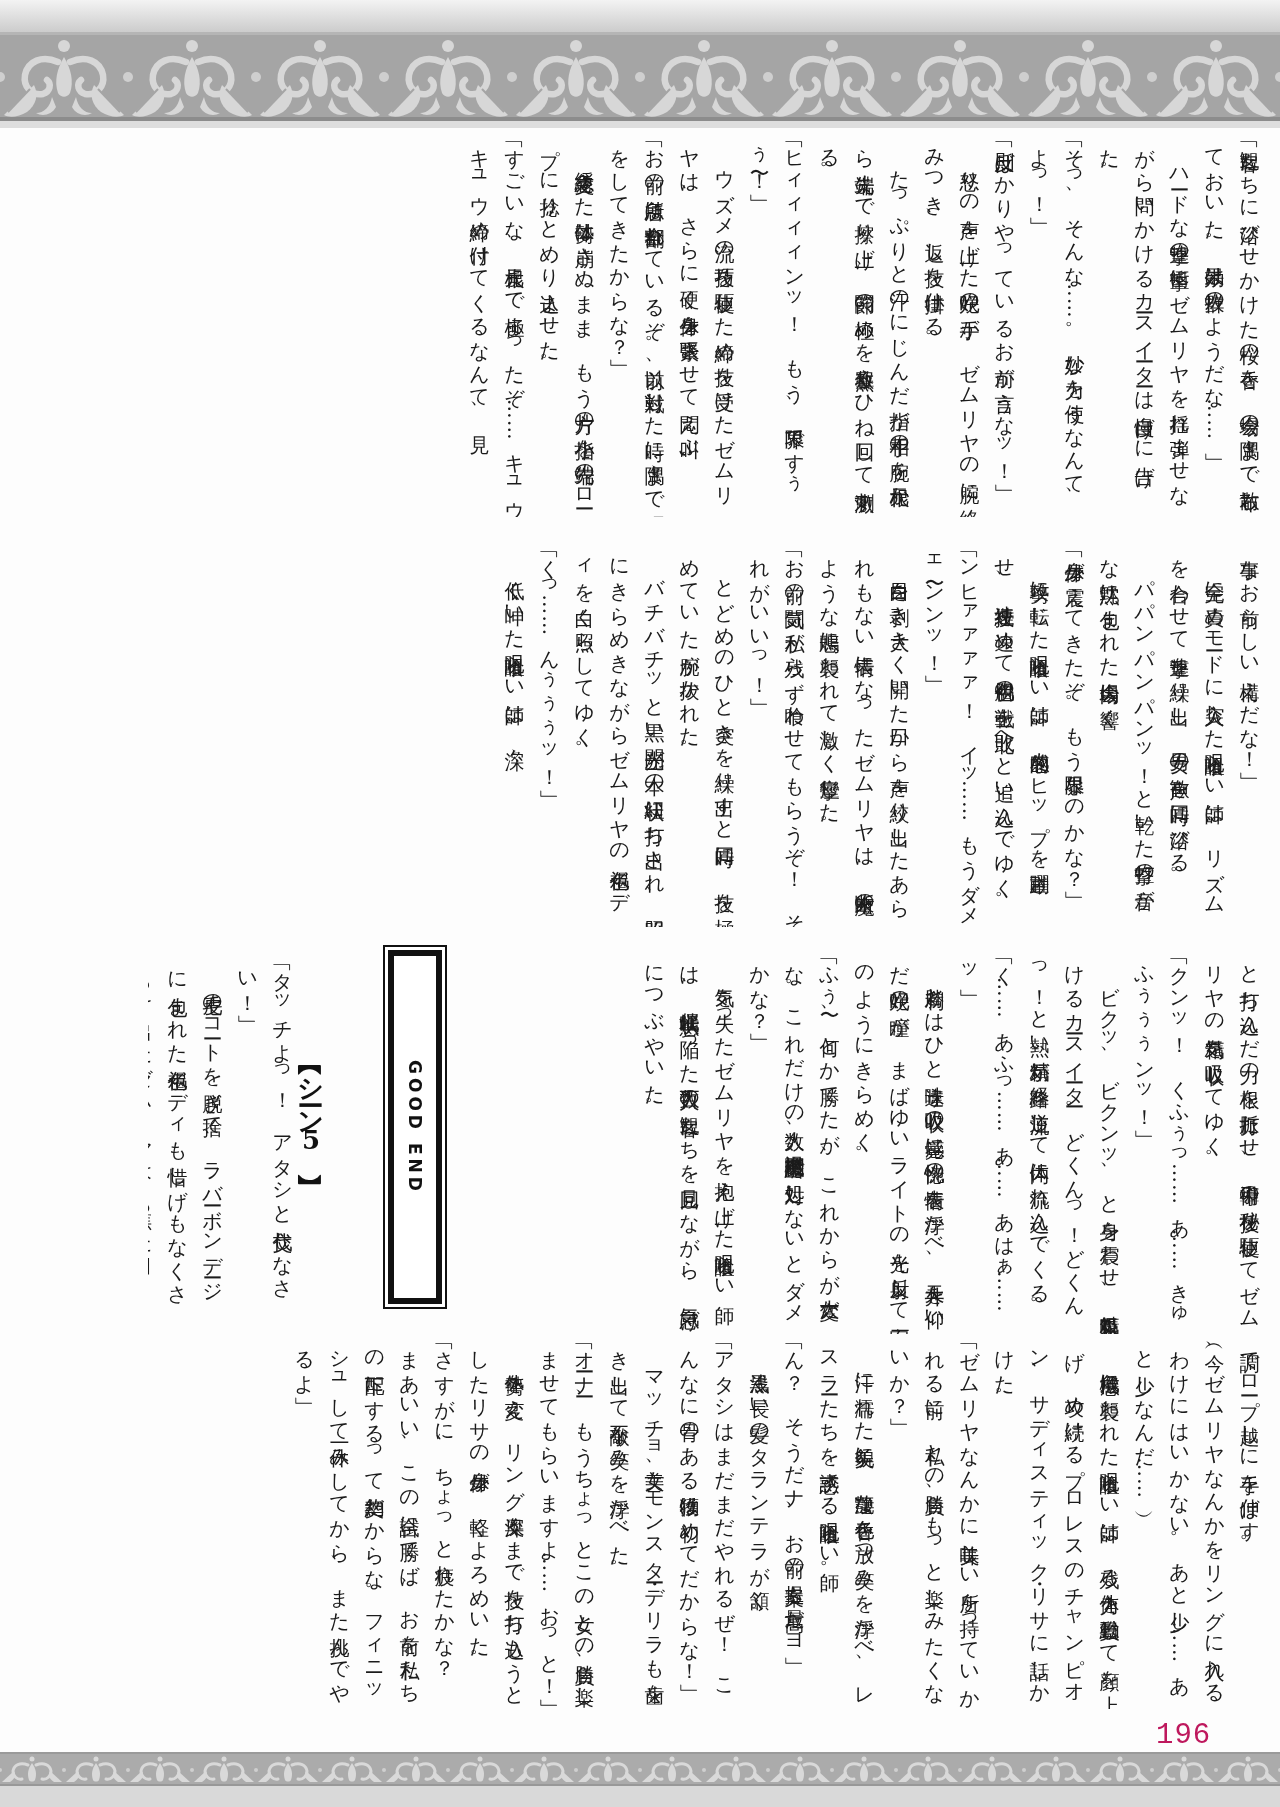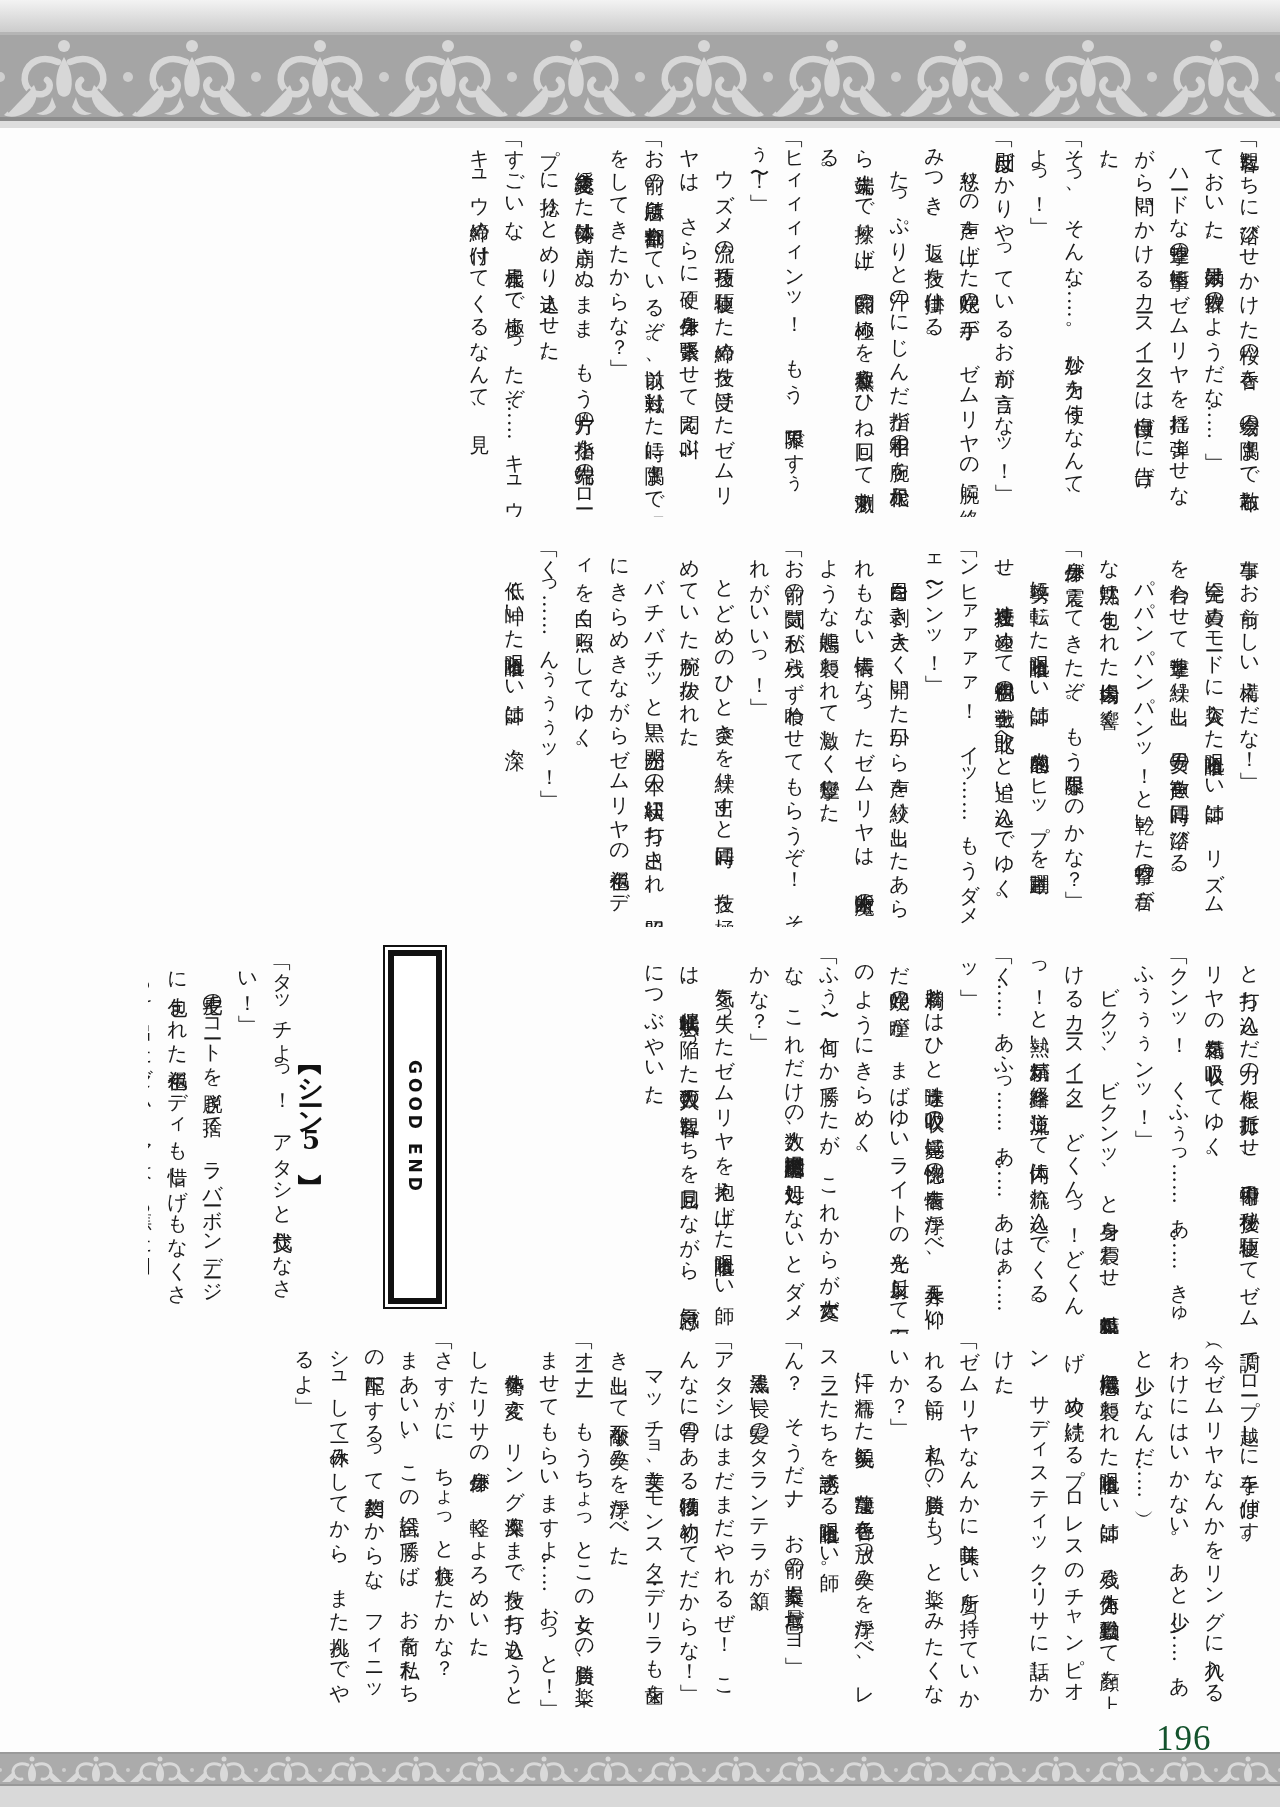--- a/index.html
+++ b/index.html
@@ -42,22 +42,22 @@
     border:6px solid #111;background:#fff;
     display:flex;align-items:center;justify-content:center;
   }
   .goodend-text{
     writing-mode:vertical-rl;-webkit-writing-mode:vertical-rl;
     font-family:"DejaVu Sans","Liberation Sans",sans-serif;
     font-weight:bold;font-size:17px;letter-spacing:4px;color:#111;
   }
   .page-number{
     position:absolute;top:1719px;left:1156px;
-    font-family:Liberation Serif, serif;
-    font-size:35px;color:#14532d;letter-spacing:1px;
+    font-family:Liberation Mono, monospace;
+    font-size:29px;color:#be185d;letter-spacing:1px;
   }
 </style>
 </head>
 <body>
 
 <div class="page">
 
   <svg class="ornament top" width="1280" height="128" viewBox="0 0 1280 128">
     <defs>
       <linearGradient id="topfade" x1="0" y1="0" x2="0" y2="1">

